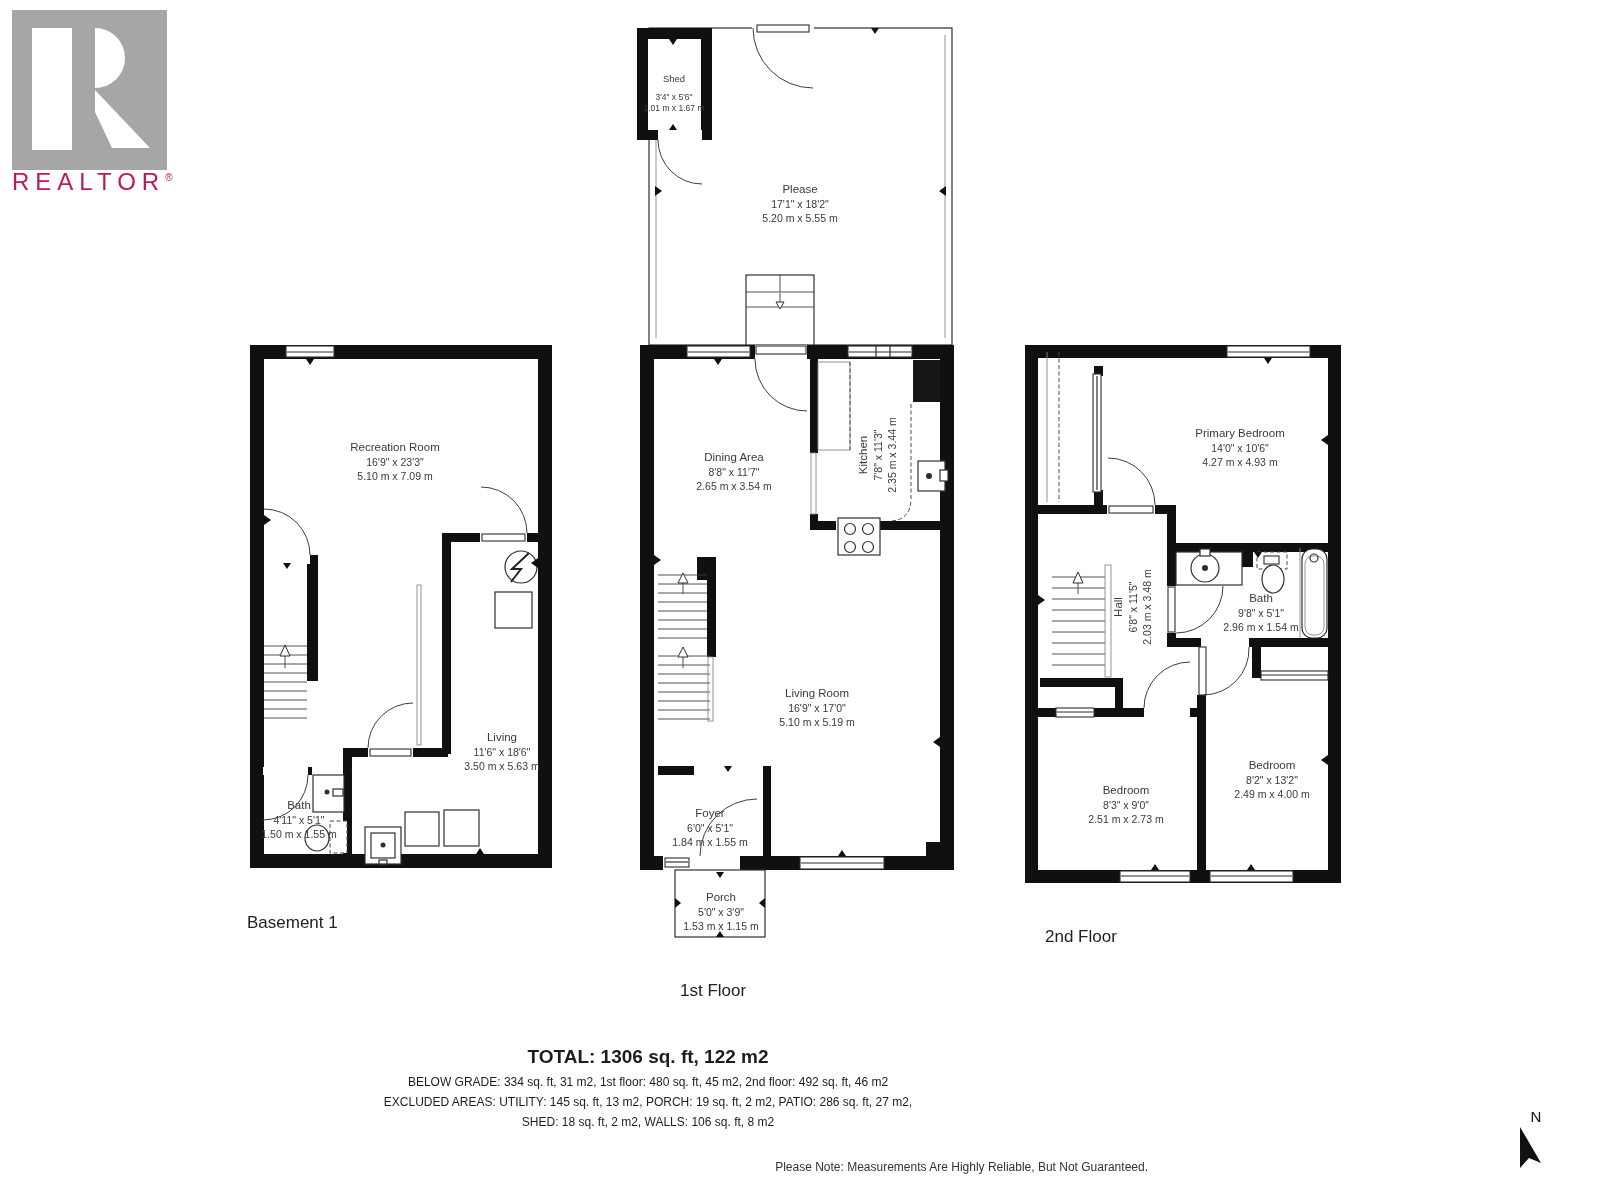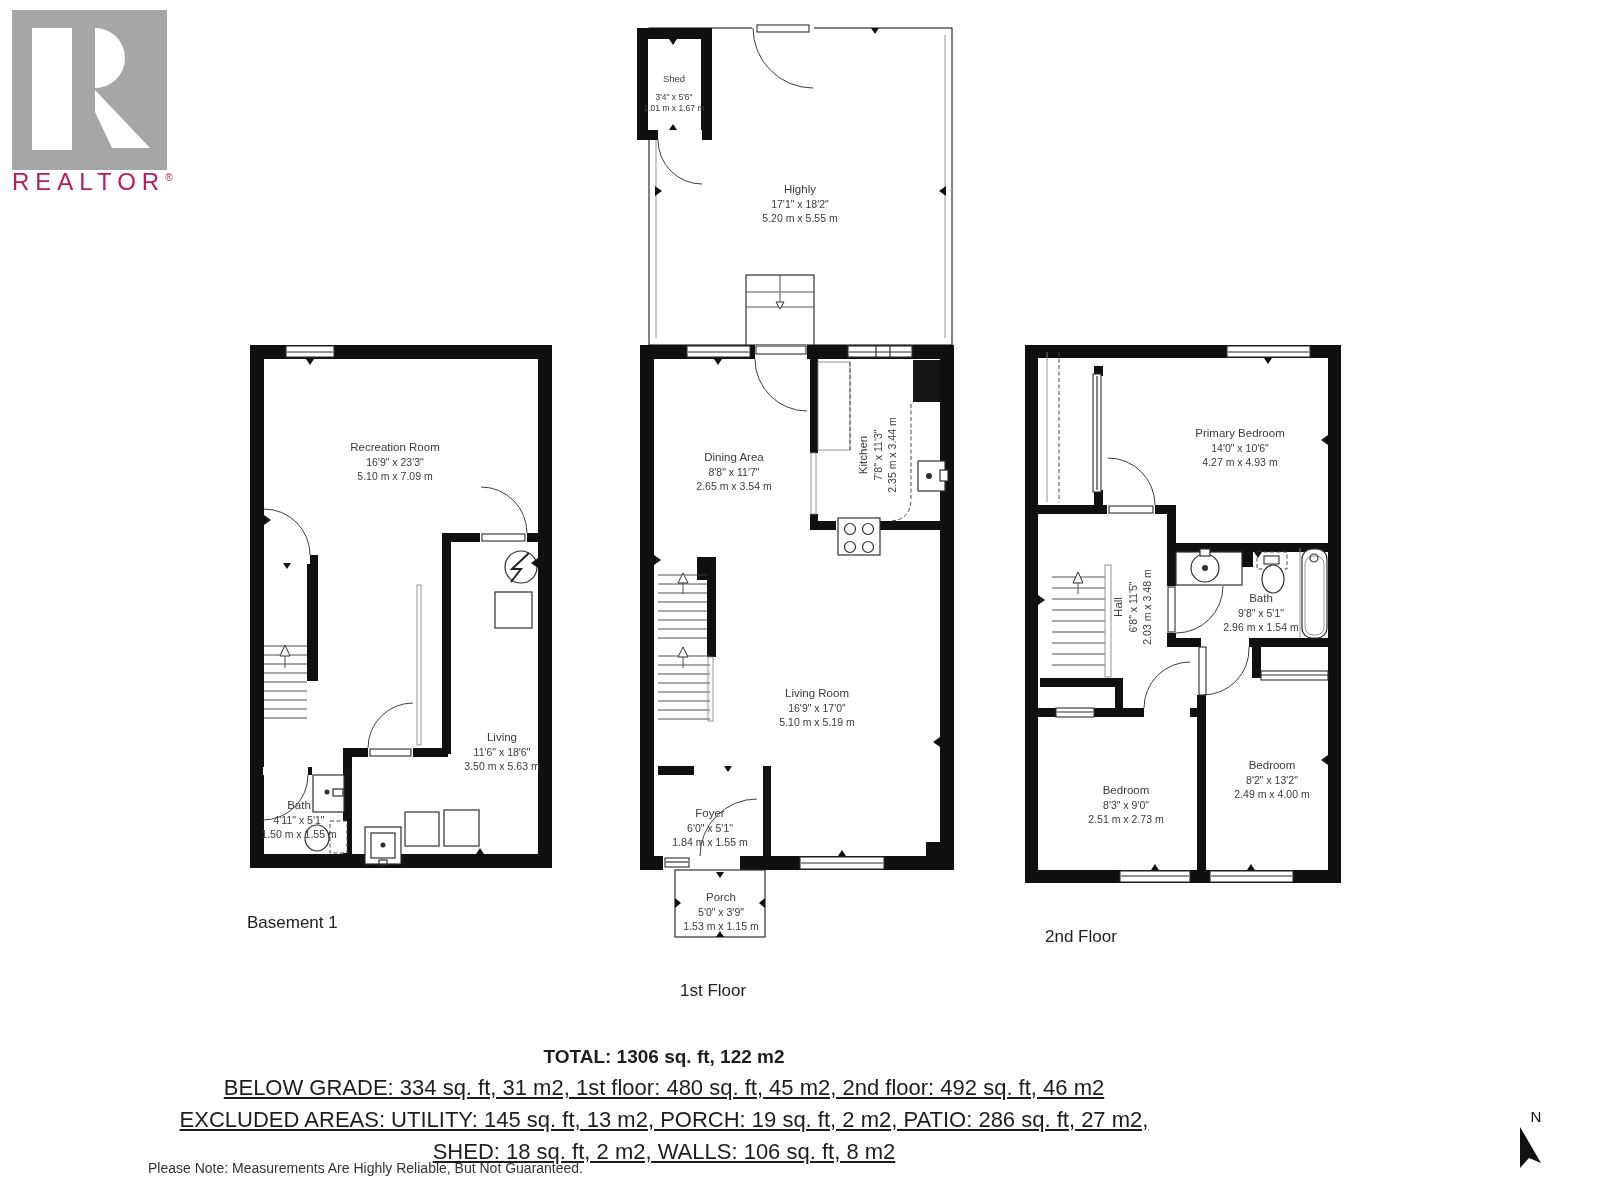--- a/index.html
+++ b/index.html
@@ -28,26 +28,26 @@
   .room-label.rot{transform:translate(-50%,-50%) rotate(-90deg);}
   .room-label.small .rn{font-size:9.5px;margin-bottom:8px;}
   .room-label.small .rd{font-size:8.5px;line-height:1.25;}
   .floor-caption{position:absolute;font-size:17px;color:#222;z-index:3;}
   
   .logo{position:absolute;left:12px;top:10px;z-index:3;}
   .logo-text{position:absolute;left:12px;top:168px;width:170px;font-size:24px;
              letter-spacing:6px;color:#be185d;z-index:3;}
   .logo-text sup{font-size:10px;letter-spacing:0;}
   
-  .summary{position:absolute;left:164px;top:1046px;width:1000px;text-align:center;
+  .summary{position:absolute;left:148px;top:1046px;width:1000px;text-align:center;
            color:#1d1d1d;z-index:4;}
   .summary .total{font-size:19px;font-weight:bold;margin-bottom:7px;}
-  .summary .sline{font-size:22px;margin-bottom:6px;text-decoration:underline;}
-  .disclaimer{position:absolute;left:148px;top:1160px;width:1000px;text-align:left;
-              font-size:14px;color:#333;z-index:4;}
+  .summary .sline{font-size:12px;margin-bottom:6px;}
+  .disclaimer{position:absolute;left:148px;top:1160px;width:1000px;text-align:right;
+              font-size:12px;color:#333;z-index:4;}
   .watermark{position:absolute;left:648px;top:1118px;transform:translateX(-50%);
              font-size:42px;color:rgba(185,185,185,0.62);letter-spacing:1px;
              white-space:nowrap;z-index:2;text-shadow:0 0 6px #ffffff;}
   .compass-label{position:absolute;left:1524px;top:1108px;width:24px;text-align:center;
                  font-size:15px;color:#111;z-index:3;}
 </style>
 </head>
 <body>
 
 <div class="page">
@@ -371,21 +371,21 @@
     <div class="rn">Bath</div>
     <div class="rd">4'11" x 5'1"</div>
     <div class="rd">1.50 m x 1.55 m</div>
   </div>
   <div class="room-label small" style="left:674px;top:93px">
     <div class="rn">Shed</div>
     <div class="rd">3'4" x 5'6"</div>
     <div class="rd">1.01 m x 1.67 m</div>
   </div>
   <div class="room-label" style="left:800px;top:204px">
-    <div class="rn">Highly</div>
+    <div class="rn">Please</div>
     <div class="rd">17'1" x 18'2"</div>
     <div class="rd">5.20 m x 5.55 m</div>
   </div>
   <div class="room-label" style="left:734px;top:472px">
     <div class="rn">Dining Area</div>
     <div class="rd">8'8" x 11'7"</div>
     <div class="rd">2.65 m x 3.54 m</div>
   </div>
   <div class="room-label rot" style="left:878px;top:455px">
     <div class="rn">Kitchen</div>

